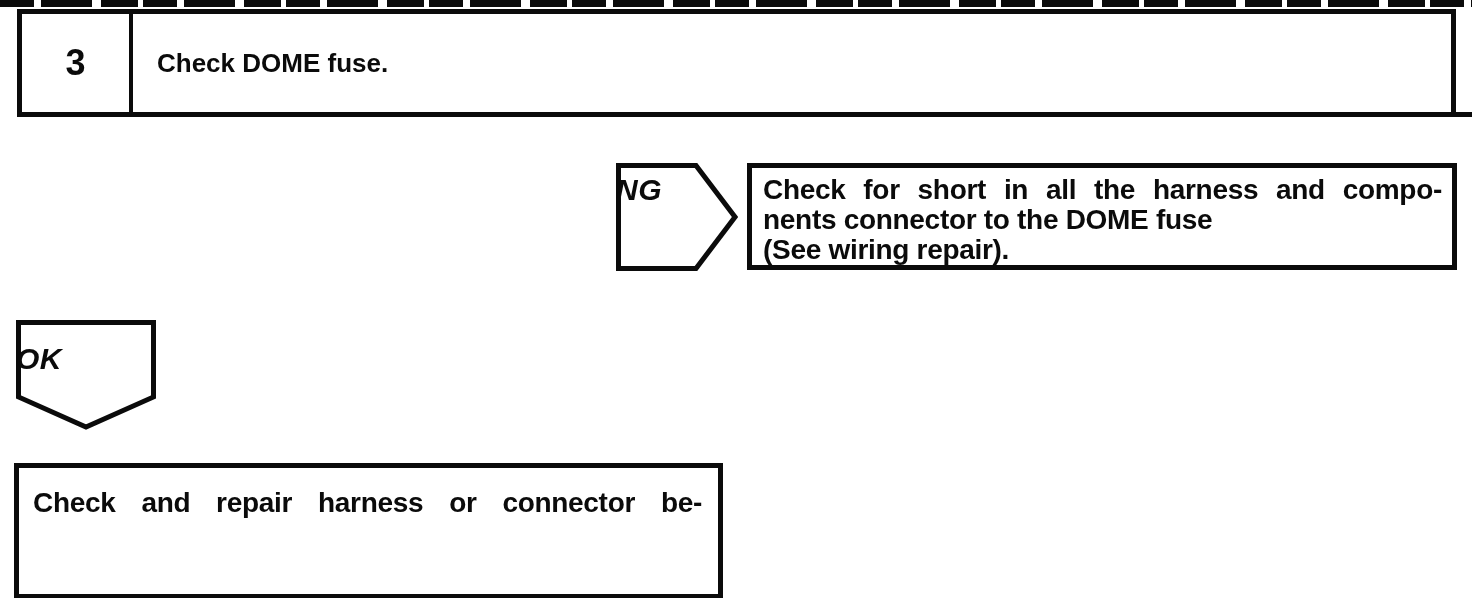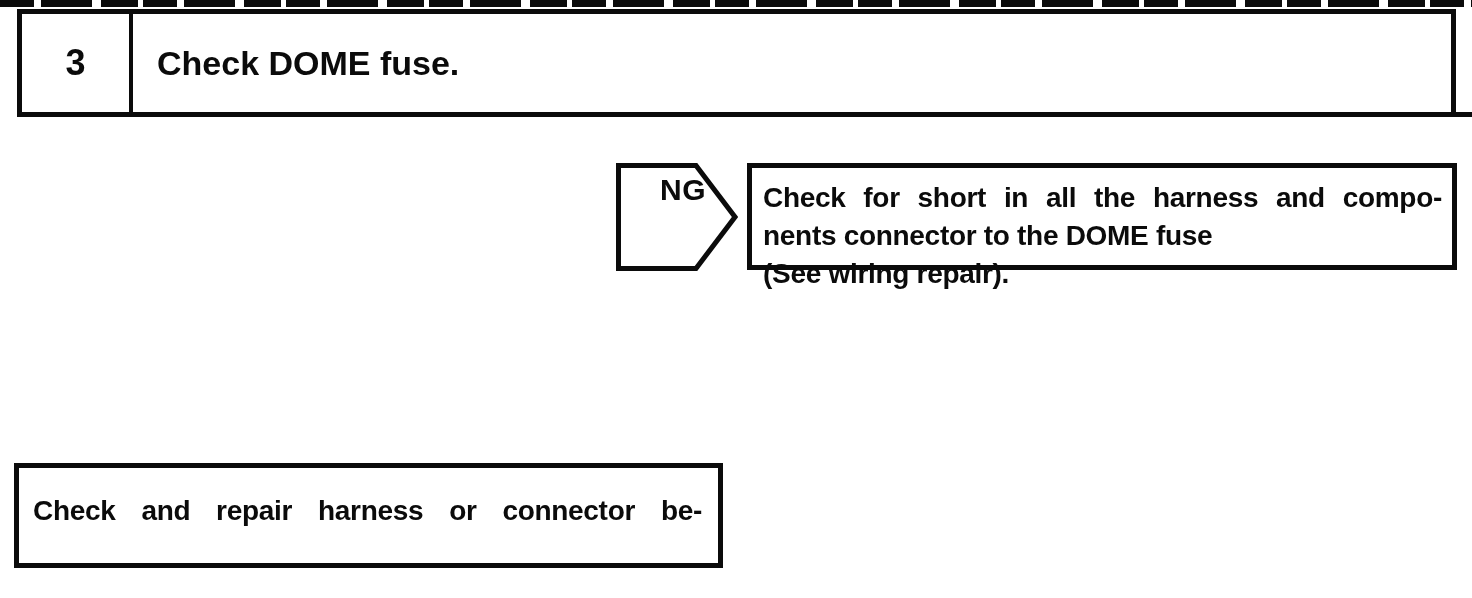--- a/index.html
+++ b/index.html
@@ -41,55 +41,56 @@
   .step-number-cell {
     width: 111px;
     border-right: 4px solid var(--ink);
     display: flex; align-items: center; justify-content: center;
     font-size: 36px;
   }
   .step-instruction-cell {
     flex: 1;
     display: flex; align-items: center;
     padding-left: 24px;
-    font-size: 34px;
+    font-size: 26px;
   }
 
   
   .connector { position: absolute; color: var(--ink); }
   .connector svg { display: block; }
   .connector-label {
     position: absolute;
     font-size: 30px;
     letter-spacing: 0.5px;
-    text-align: right;
+    text-align: left;
+    font-style: italic;
   }
   .ng-connector { left: 616px; top: 163px; width: 122px; height: 108px; }
   .ng-connector .connector-label { left: 0; top: 10px; width: 90px; }
   .ok-connector { left: 16px; top: 320px; width: 140px; height: 110px; }
   .ok-connector .connector-label { left: 0; top: 22px; width: 140px; }
 
   
   .result-box {
     position: absolute;
     border: 5px solid var(--ink);
     background: var(--paper);
     font-size: 28px;
     line-height: 30px;
     letter-spacing: -0.3px;
   }
   .ng-result-box {
     left: 747px; top: 163px; width: 710px; height: 107px;
     padding: 7px 10px 0 11px;
   }
   .ok-result-box {
-    left: 14px; top: 463px; width: 709px; height: 105px;
+    left: 14px; top: 463px; width: 709px; height: 136px;
     padding: 20px 16px 0 14px;
   }
-  .line { display: block; margin-top: 8px; }
+  .line { display: block; }
   .line.justified { text-align: justify; text-align-last: justify; }
 </style>
 </head>
 <body>
 
 <div class="canvas">
 
   <div class="scan-top"></div>
   <div class="scan-mid"></div>
 
@@ -104,18 +105,24 @@
     </svg>
     <div class="connector-label">NG</div>
   </div>
 
   <div class="result-box ng-result-box">
     <span class="line justified">Check for short in all the harness and compo-</span>
     <span class="line">nents connector to the DOME fuse</span>
     <span class="line">(See wiring repair).</span>
   </div>
 
+  <div class="connector ok-connector">
+    <svg width="140" height="110" viewBox="0 0 140 110">
+      <polygon points="2.5,2.5 137.5,2.5 137.5,77 70,107 2.5,77" fill="none" stroke="currentColor" stroke-width="5" stroke-linejoin="miter"></polygon>
+    </svg>
+    <div class="connector-label">OK</div>
+  </div>
 
   <div class="result-box ok-result-box">
     <span class="line justified">Check and repair harness or connector be-</span>
   </div>
 
 </div>
 
 </body></html>

